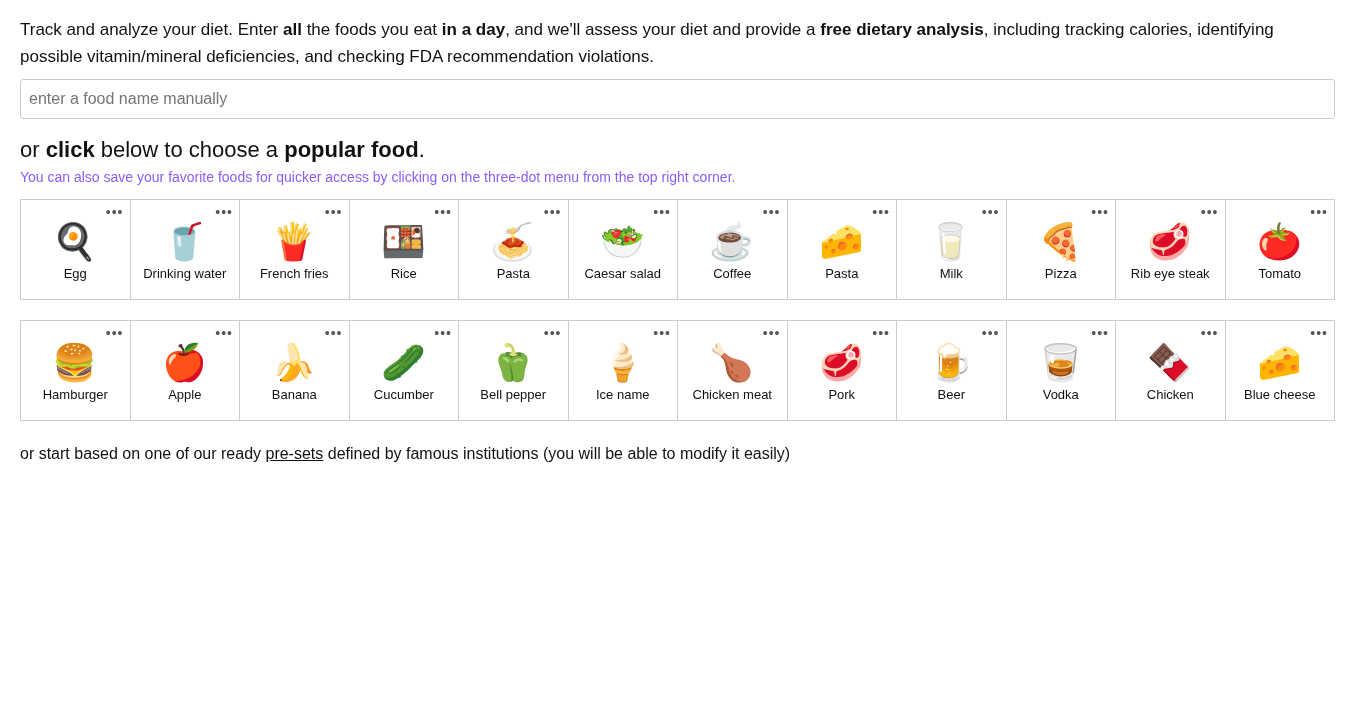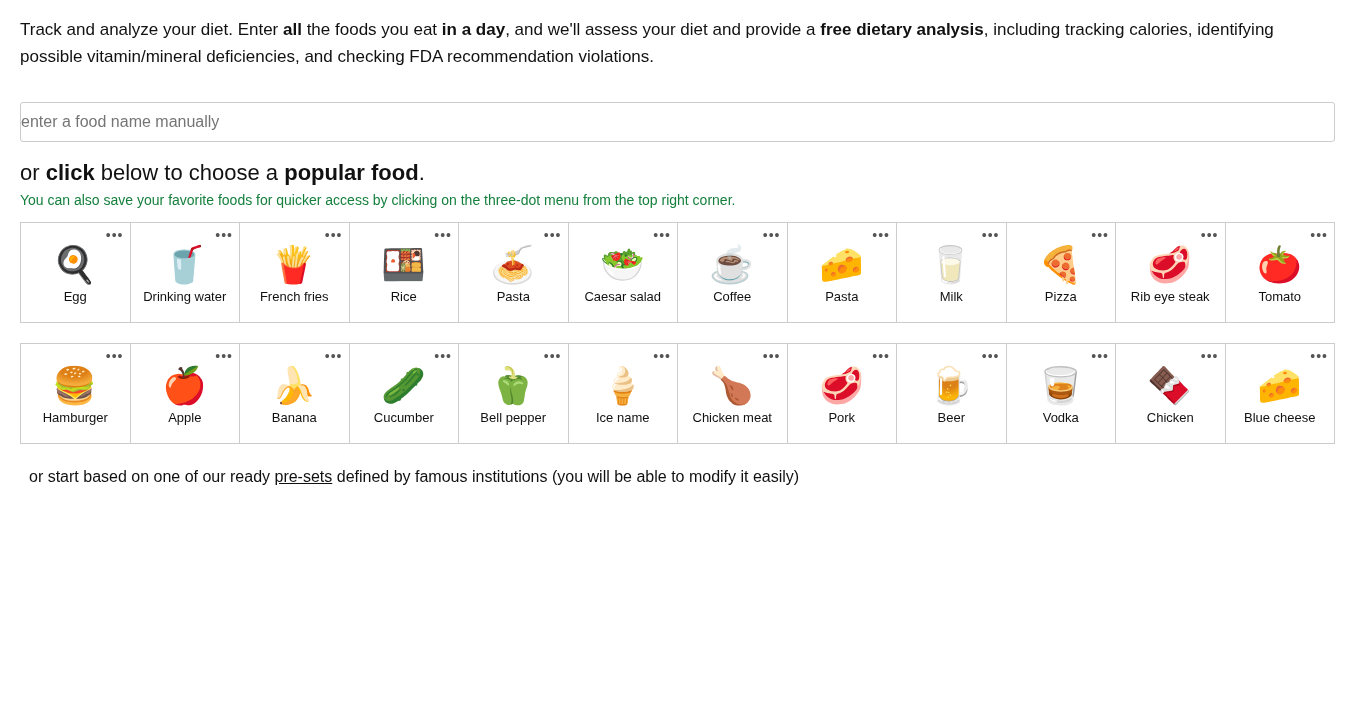--- a/index.html
+++ b/index.html
@@ -7,39 +7,39 @@
       font-family: Arial, sans-serif;
       font-size: 16px;
       color: #111;
       background: #fff;
       padding: 16px 20px;
       max-width: 1355px;
     }
     .intro-text {
       font-size: 17px;
       line-height: 1.6;
-      margin-bottom: 32px;
+      margin-bottom: 9px;
     }
     .search-bar {
       width: 100%;
       border: 1px solid #ccc;
       border-radius: 3px;
-      padding: 10px 0;
+      padding: 10px 8px;
       font-size: 16px;
       color: #aaa;
       outline: none;
       margin-bottom: 18px;
     }
     .click-label {
       font-size: 22px;
       margin-bottom: 6px;
     }
     .sub-text {
       font-size: 14px;
-      color: #15803d;
+      color: #8b5cf6;
       margin-bottom: 14px;
     }
     .food-grid {
       display: grid;
       grid-template-columns: repeat(13, 1fr);
       border-left: 1px solid #ccc;
       border-top: 1px solid #ccc;
       margin-bottom: 20px;
     }
     .food-item {
@@ -69,21 +69,20 @@
     }
     .food-label {
       font-size: 13px;
       text-align: center;
       color: #111;
       line-height: 1.3;
     }
     .bottom-text {
       font-size: 16px;
       line-height: 1.6;
-      margin-left: 9px;
     }
     .underline-link {
       text-decoration: underline;
     }
   </style>
 </head>
 <body>
 
 
 

